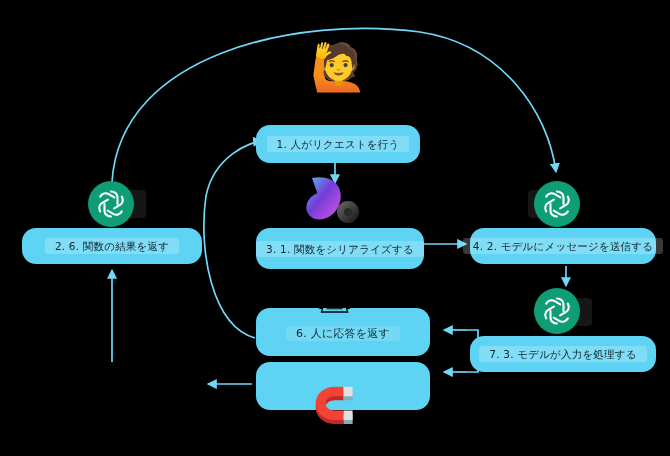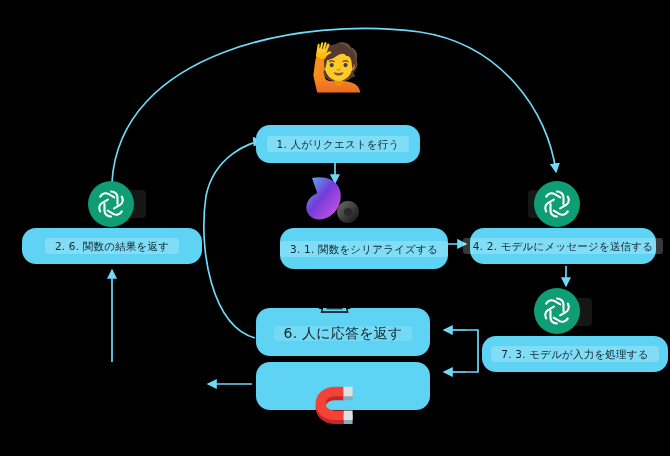--- a/index.html
+++ b/index.html
@@ -46,21 +46,21 @@
     color: #0d2730;
     font-size: 10.5px;
     line-height: 14px;
     letter-spacing: 0.2px;
     white-space: nowrap;
     padding: 1px 10px;
     border-radius: 3px;
     text-align: center;
   }
   .node .lbl.sub {
-    font-size: 14px;
+    font-size: 11px;
     line-height: 13px;
     margin-top: 2px;
     background: rgba(255,255,255,0.14);
   }
   .icon {
     position: absolute;
     z-index: 7;
     line-height: 1;
     text-align: center;
     user-select: none;
@@ -190,33 +190,33 @@
   </div>
 
   <div class="node" style="left:256px; top:125px; width:164px; height:38px;">
     <span class="lbl">1. 人がリクエストを行う</span>
   </div>
 
   <div class="node" style="left:22px; top:228px; width:180px; height:36px;justify-content:center;">
     <span class="lbl">2. 6. 関数の結果を返す</span>
   </div>
 
-  <div class="node" style="left:256px; top:228px; width:168px; height:41px;margin-left:24px;">
+  <div class="node" style="left:256px; top:228px; width:168px; height:41px;">
     <span class="lbl">3. 1. 関数をシリアライズする</span>
   </div>
 
   <div class="node" style="left:470px; top:228px; width:186px; height:36px;">
     <span class="lbl">4. 2. モデルにメッセージを送信する</span>
   </div>
 
   <div class="node" style="left:256px; top:308px; width:174px; height:48px;">
     <span class="lbl sub">6. 人に応答を返す</span>
   </div>
 
-  <div class="node" style="left:470px; top:336px; width:186px; height:36px;margin-left:12px;">
+  <div class="node" style="left:470px; top:336px; width:186px; height:36px;">
     <span class="lbl">7. 3. モデルが入力を処理する</span>
   </div>
 
 
   <div class="node" style="left:256px; top:362px; width:174px; height:48px;">
   </div>
 
 </div>
 
 </body></html>

